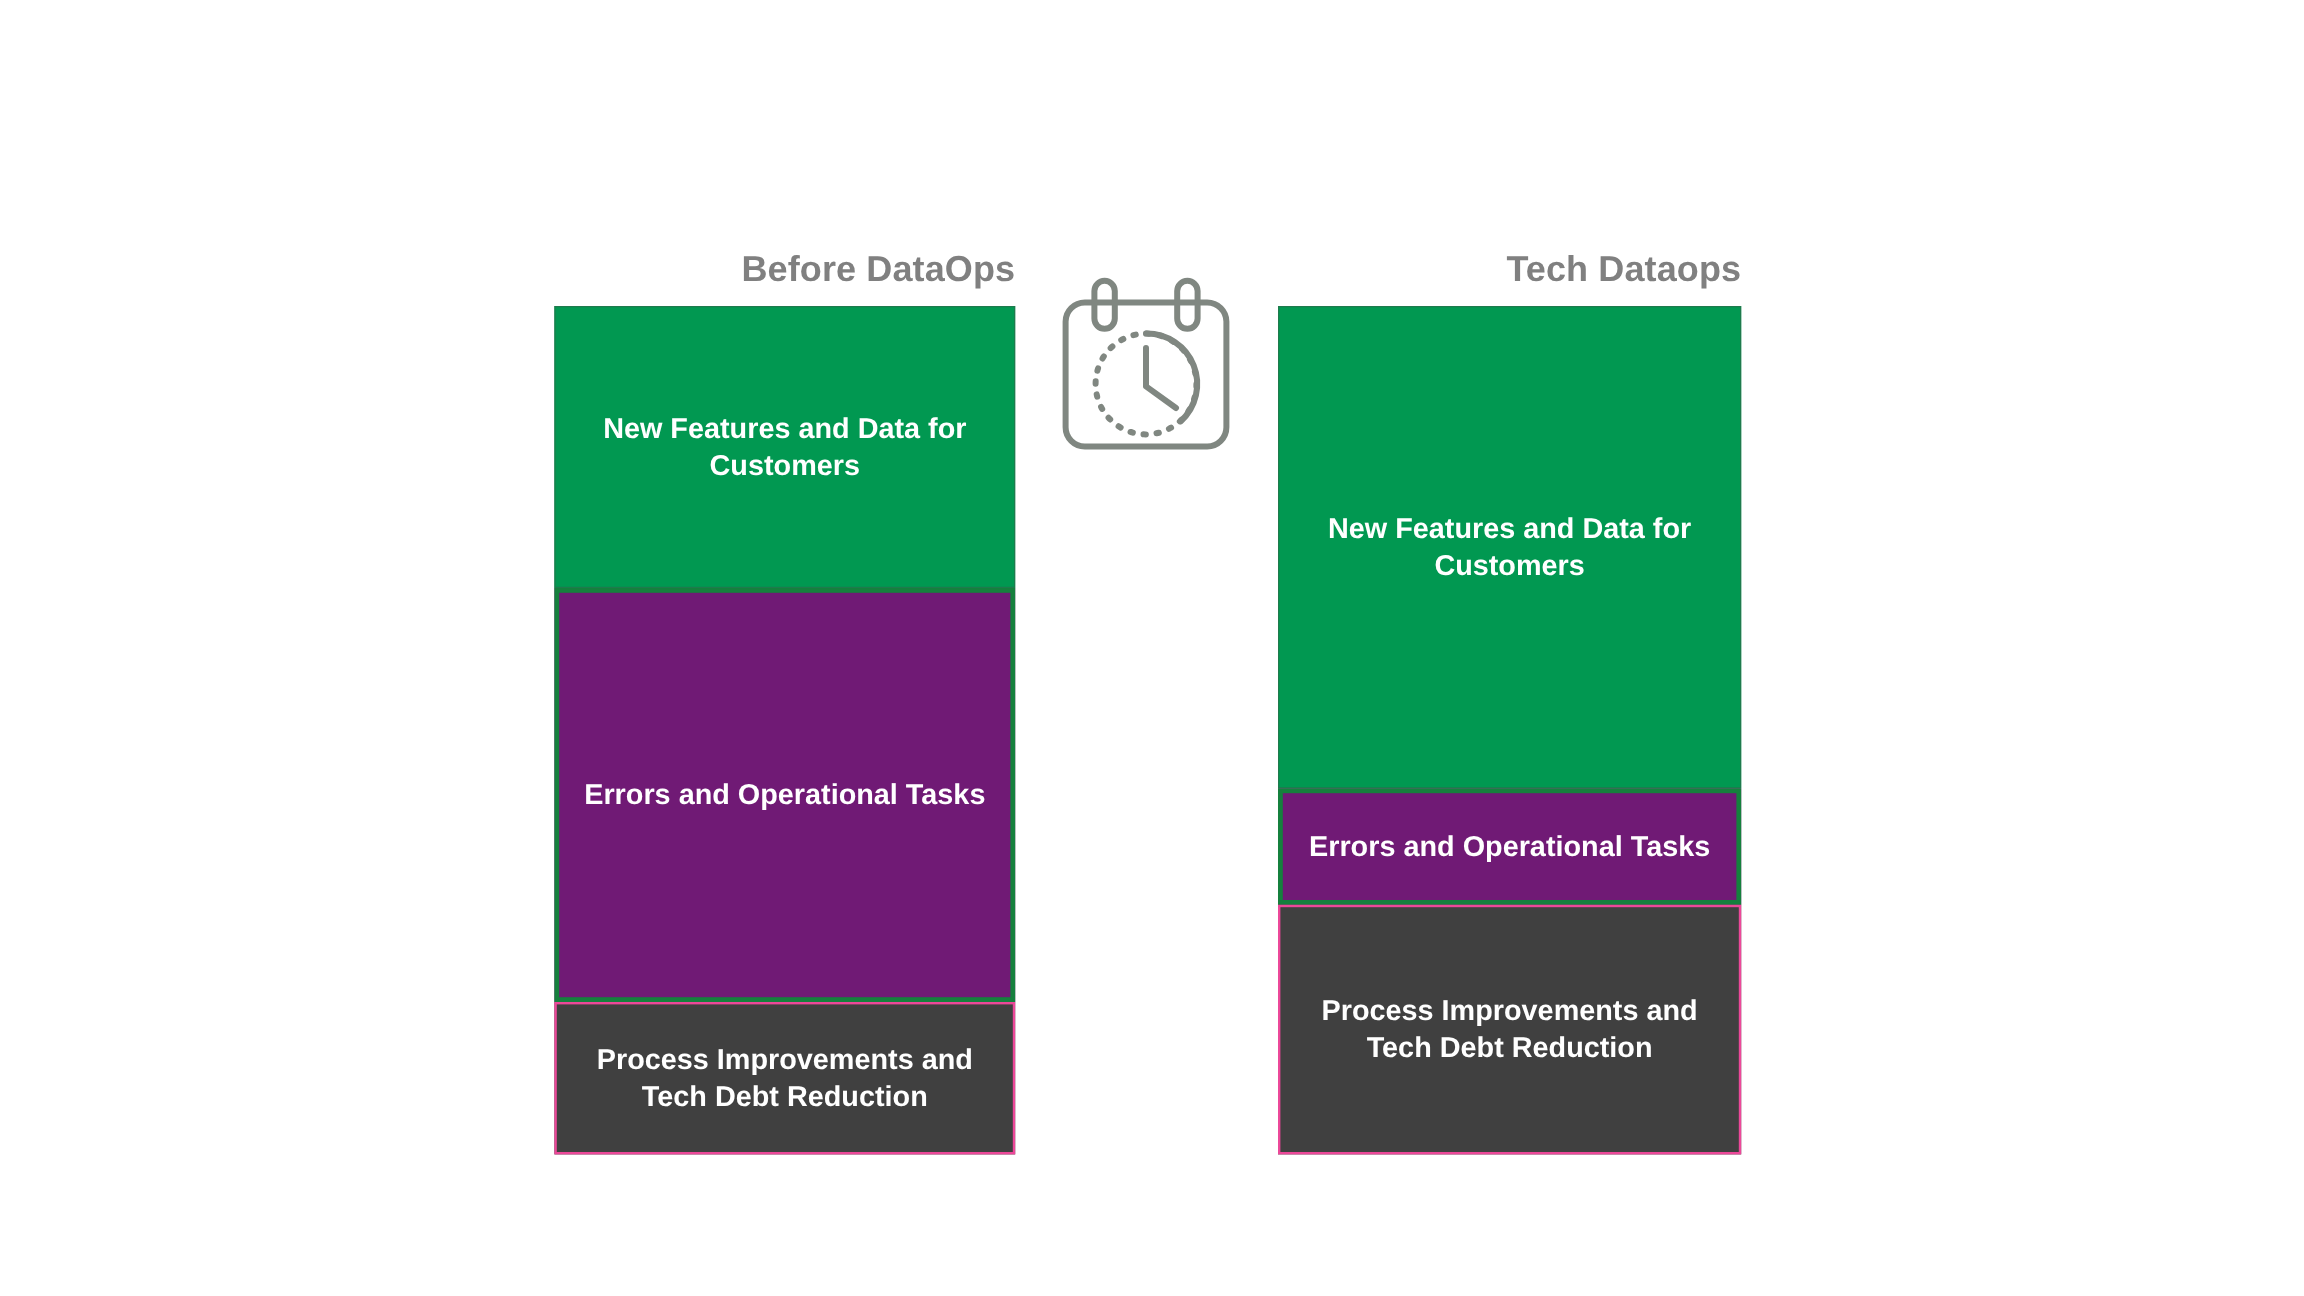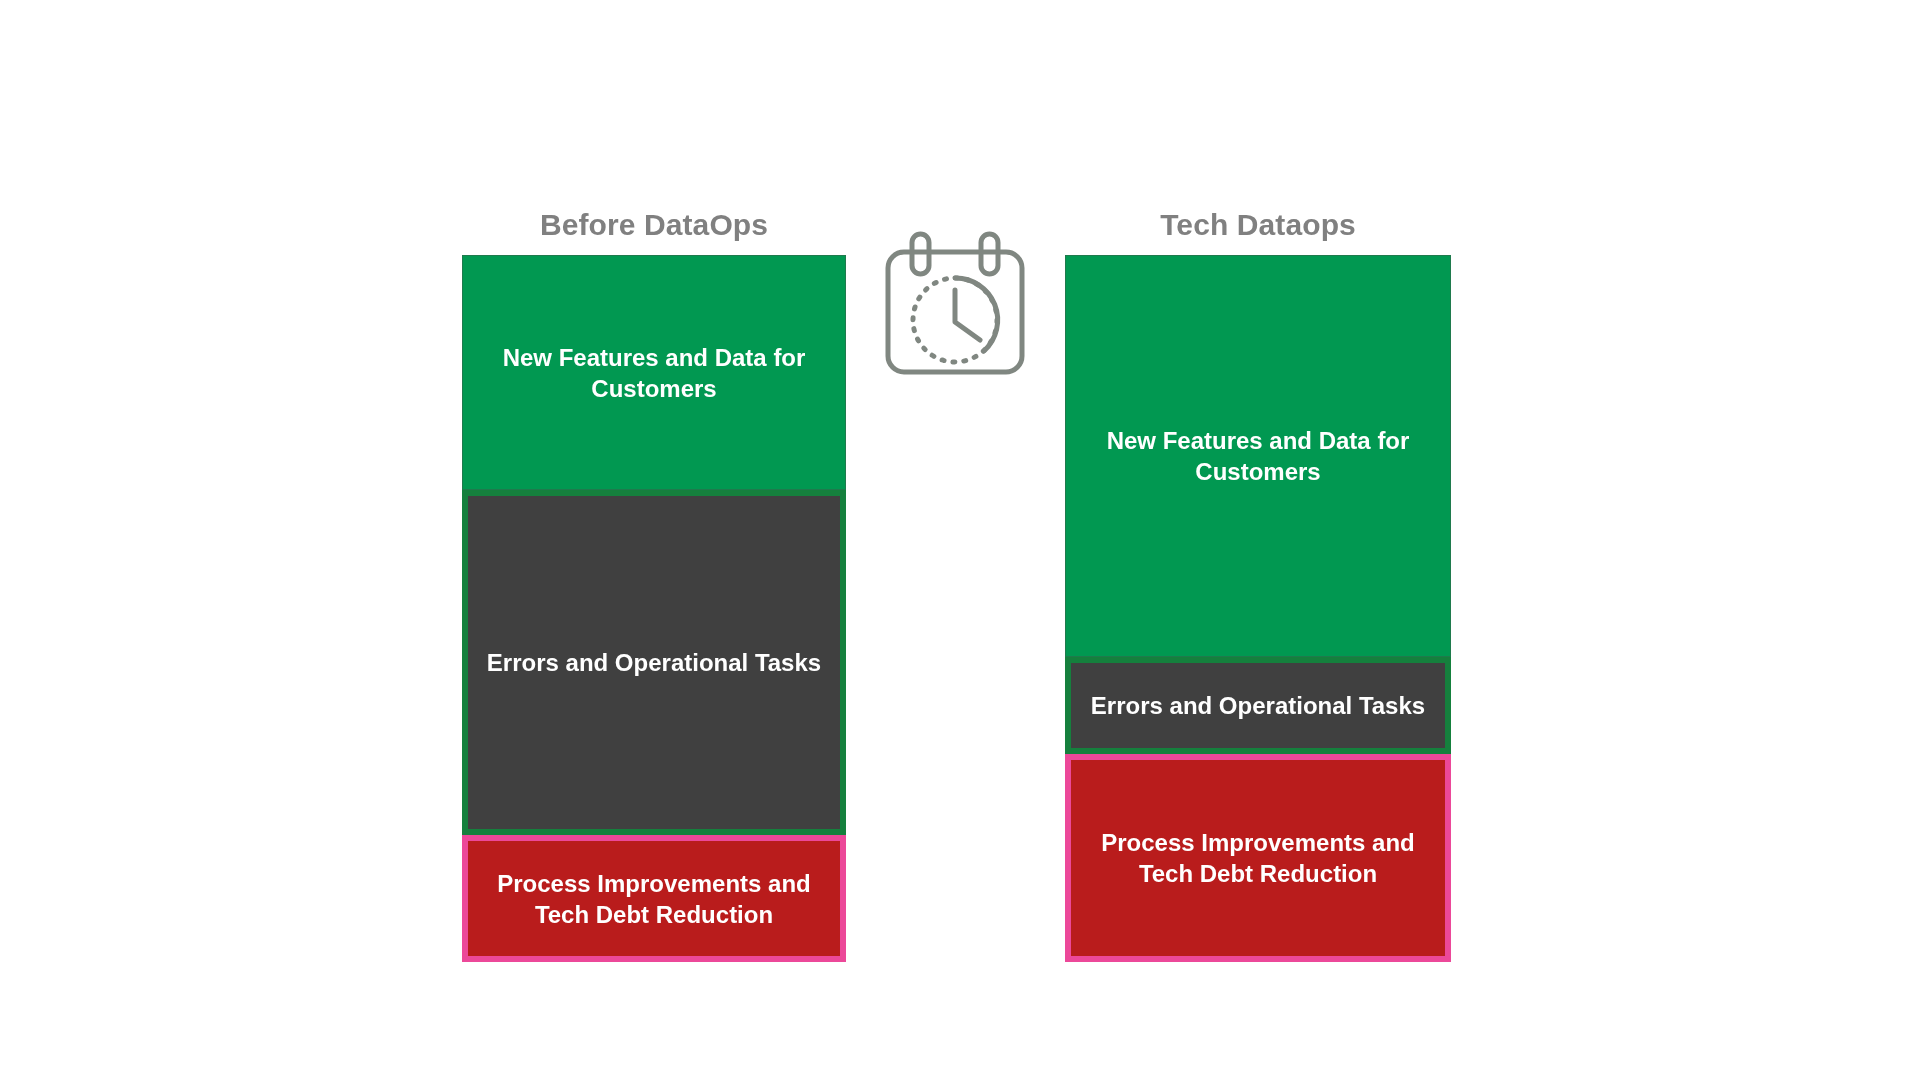--- a/index.html
+++ b/index.html
@@ -19,21 +19,21 @@
   .canvas {
     position: absolute;
     inset: 0;
     width: 1920px;
     height: 1080px;
   }
 
   
   .col-title {
     position: absolute;
-    text-align: center;
+    text-align: right;
     color: #808080;
     font-size: 30px;
     font-weight: bold;
     line-height: 36px;
     letter-spacing: 0.1px;
     white-space: nowrap;
   }
 
   #title-before { left: 462px; top: 207px; width: 384px; }
   #title-after  { left: 1065px; top: 207px; width: 386px; }
@@ -66,26 +66,26 @@
     display: block;
     width: 100%;
   }
 
   
   .seg.green {
     background: #019851;
     border: 1px solid #1f7a4d;
   }
   .seg.orange {
-    background: #404040;
-    border: 6px solid #15803d;
+    background: #701a75;
+    border: 4px solid #15803d;
   }
   .seg.lightgreen {
-    background: #b91c1c;
-    border: 6px solid #ec4899;
+    background: #404040;
+    border: 2px solid #ec4899;
   }
 
   
   #center-icon {
     position: absolute;
     left: 880px;
     top: 230px;
     width: 150px;
     height: 160px;
   }

